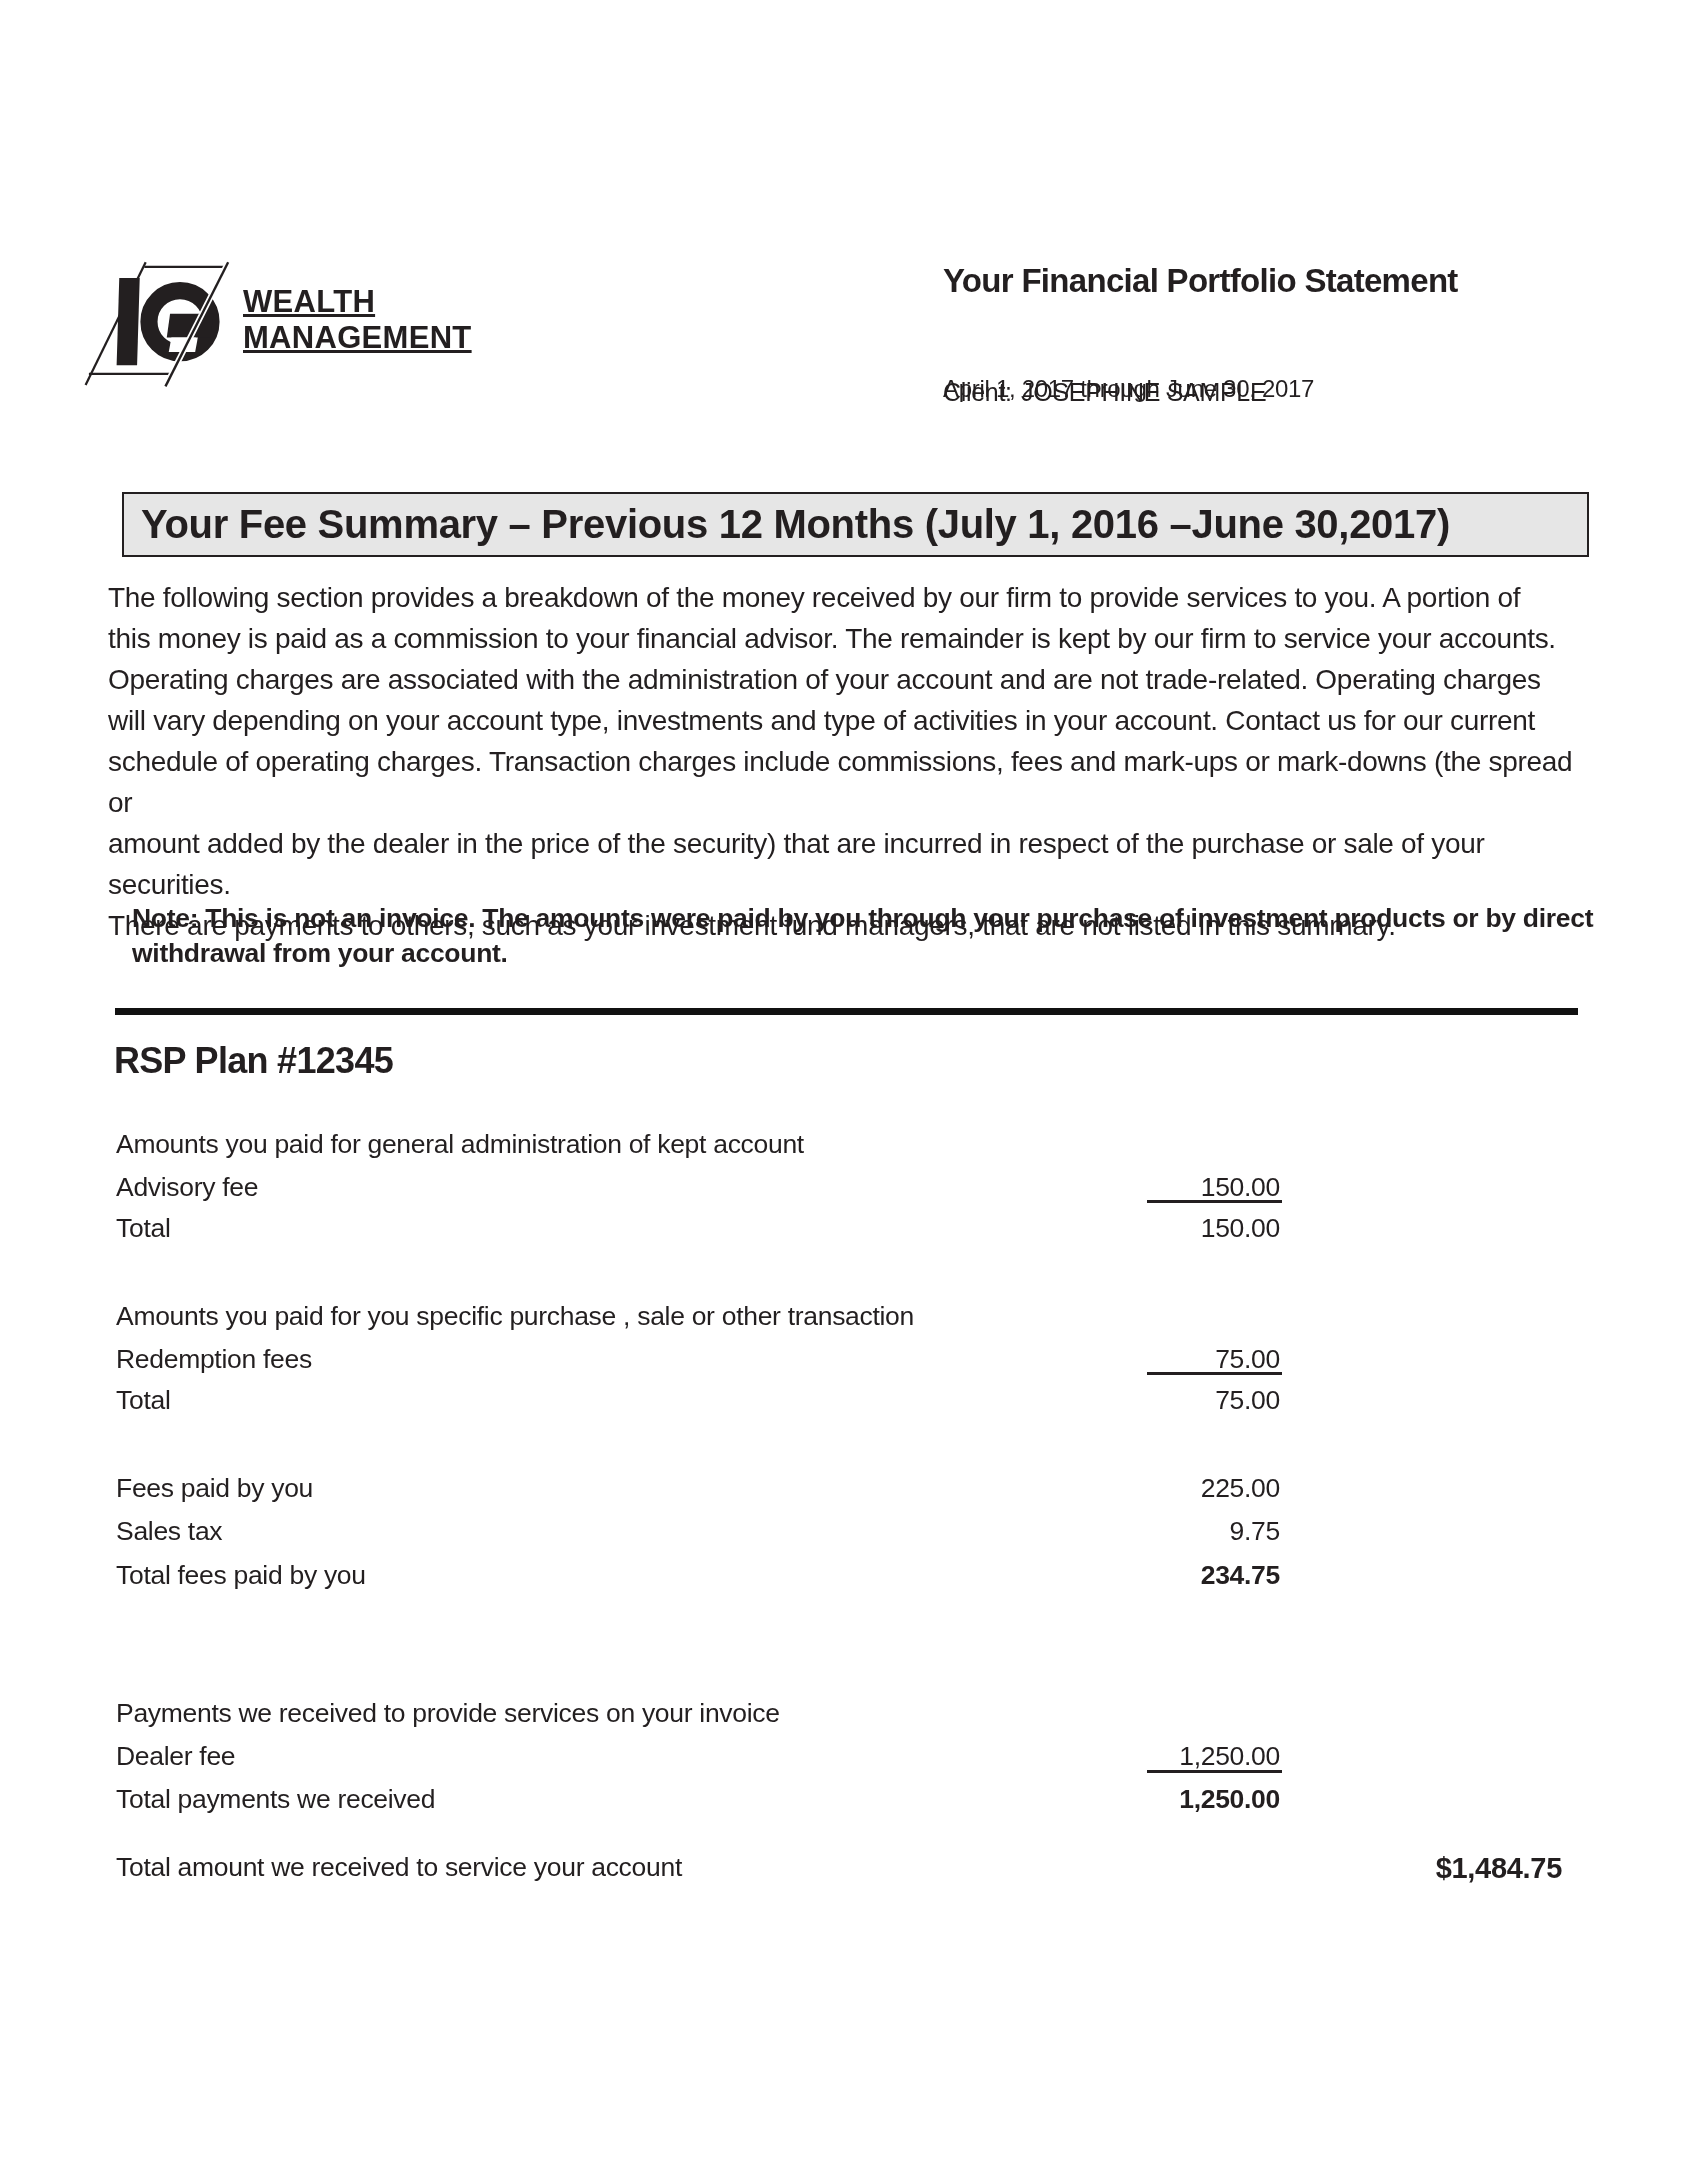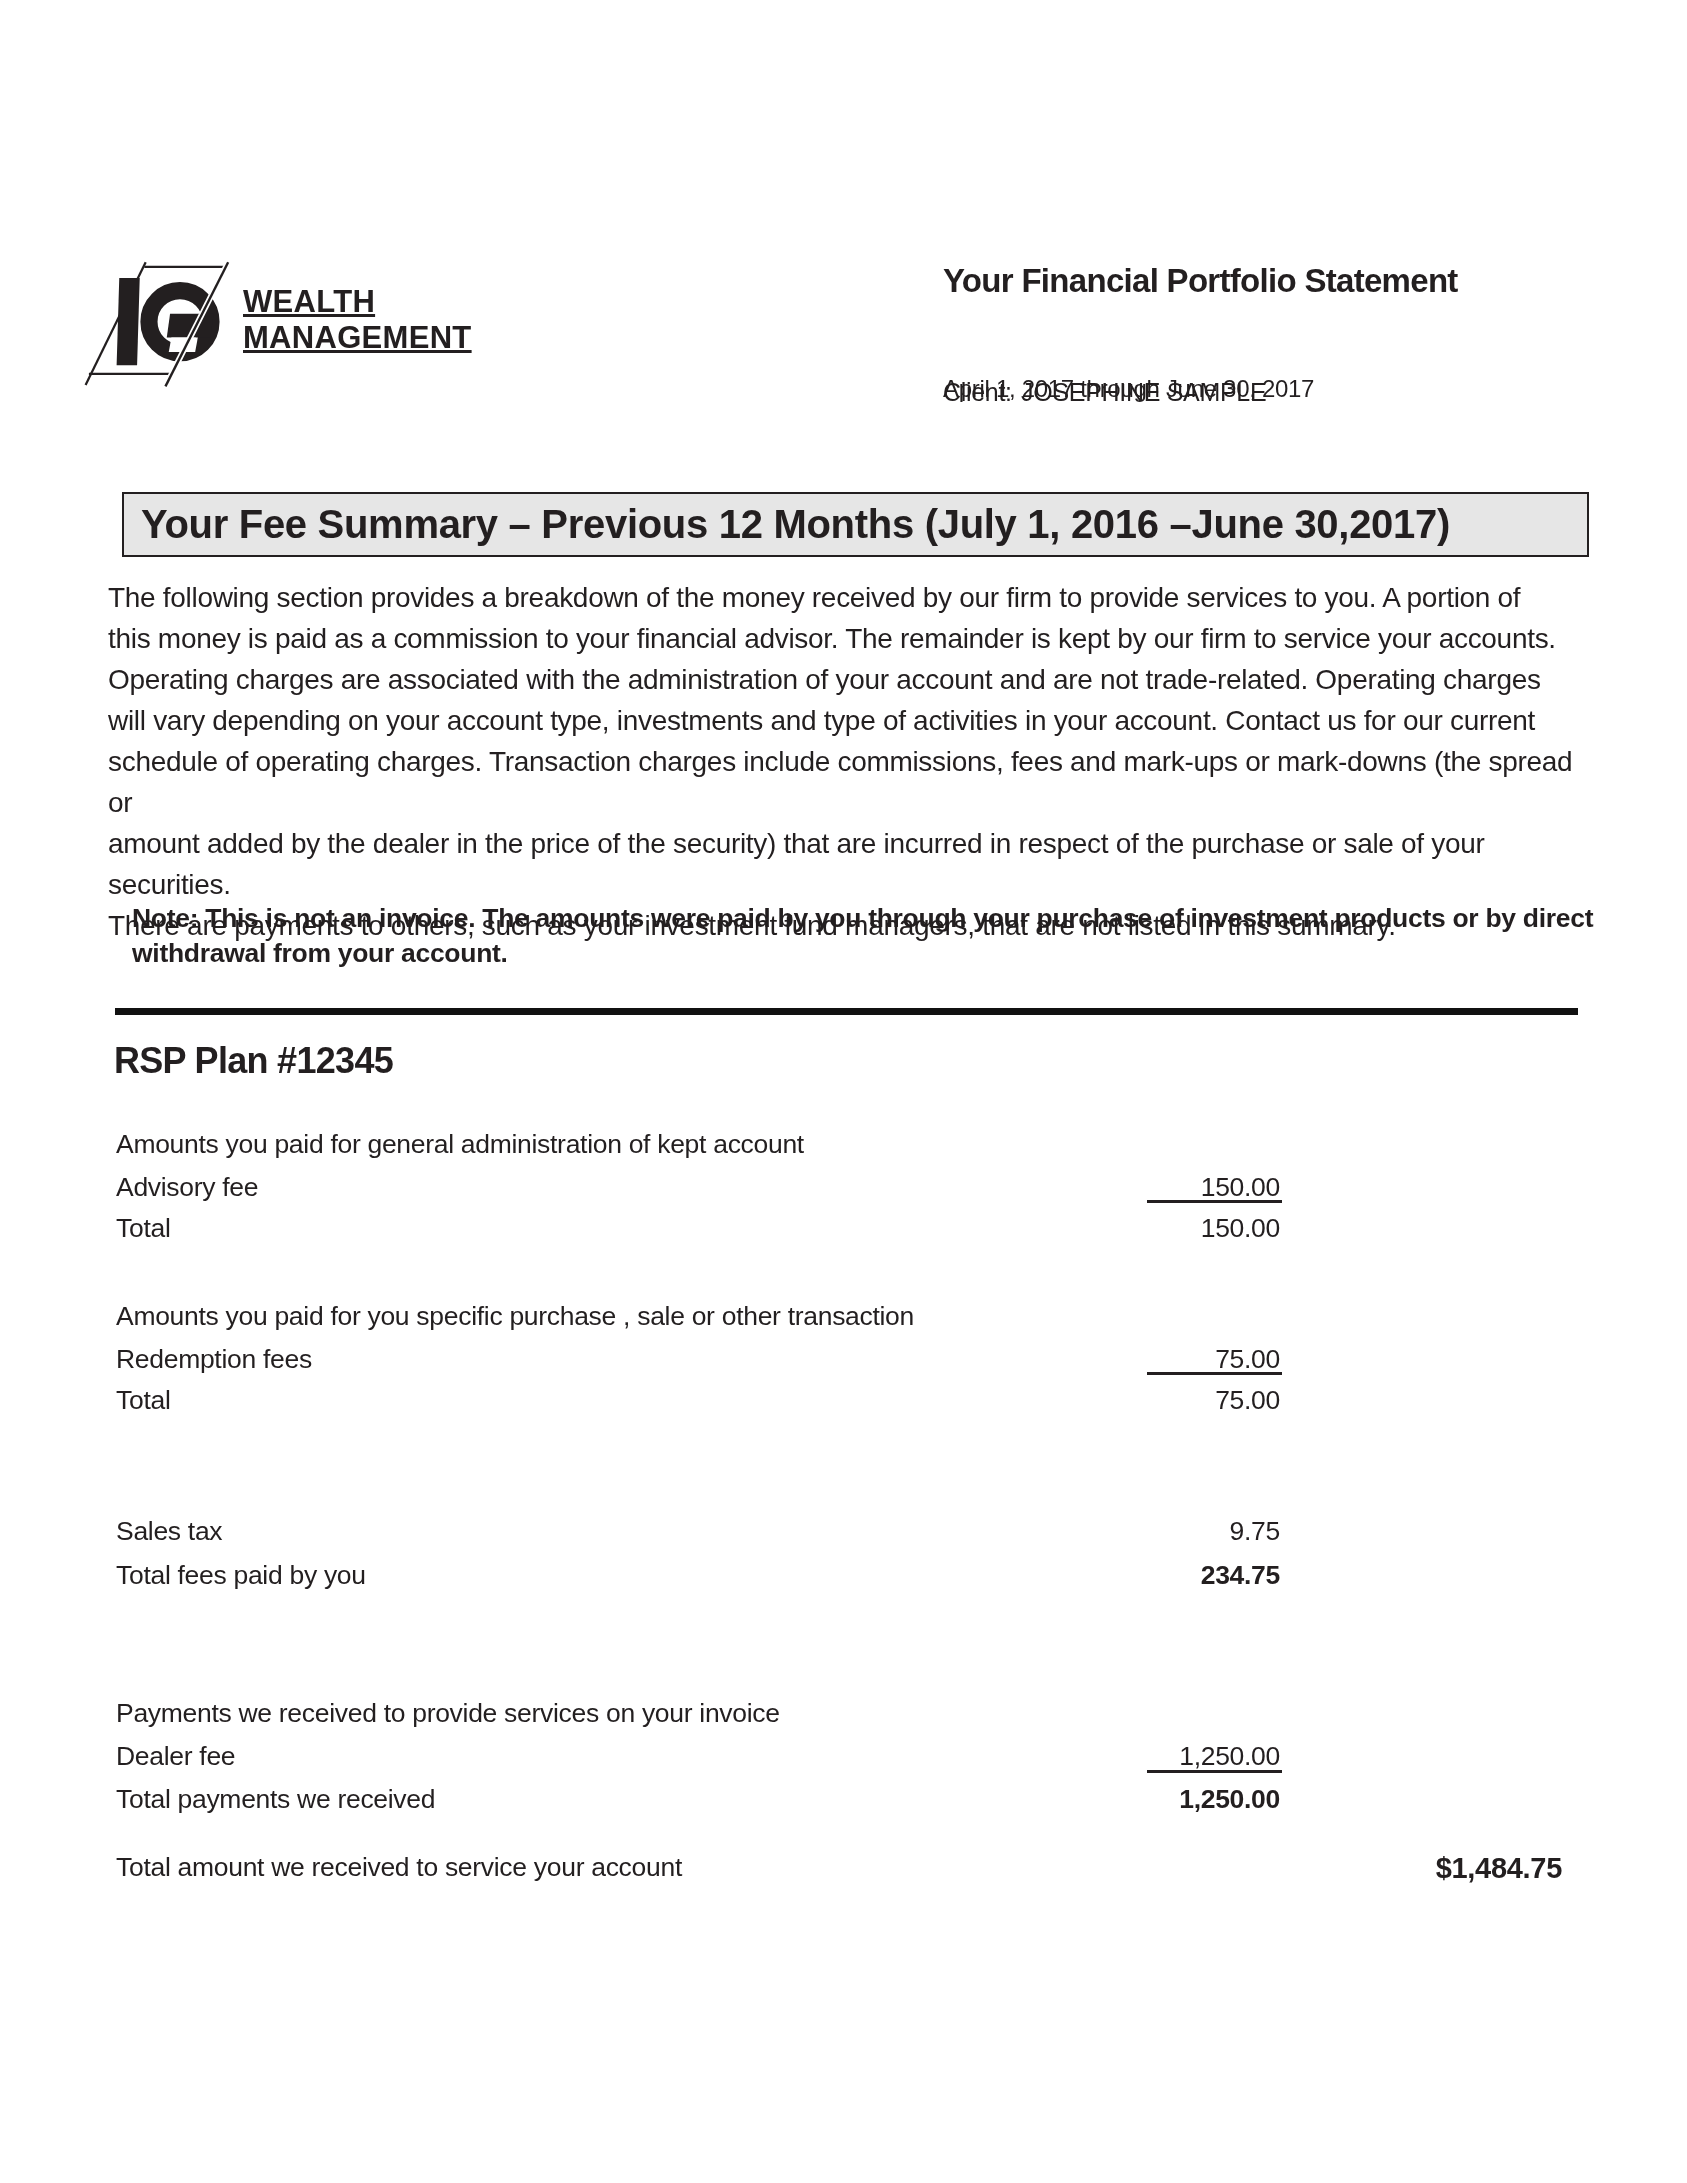--- a/index.html
+++ b/index.html
@@ -100,20 +100,24 @@
   <div class="row" style="top:1344px">
     <span class="lbl">Redemption fees</span>
     <span class="val">75.00</span>
   </div>
   <div class="sumline" style="top:1372px"></div>
   <div class="row" style="top:1385px">
     <span class="lbl">Total</span>
     <span class="val">75.00</span>
   </div>
 
+  <div class="row" style="top:1473px">
+    <span class="lbl">Fees paid by you</span>
+    <span class="val">225.00</span>
+  </div>
   <div class="row" style="top:1516px">
     <span class="lbl">Sales tax</span>
     <span class="val">9.75</span>
   </div>
   <div class="row" style="top:1560px">
     <span class="lbl">Total fees paid by you</span>
     <span class="val bold">234.75</span>
   </div>
 
   <div class="sec-header" style="top:1698px">Payments we received to provide services on your invoice</div>

